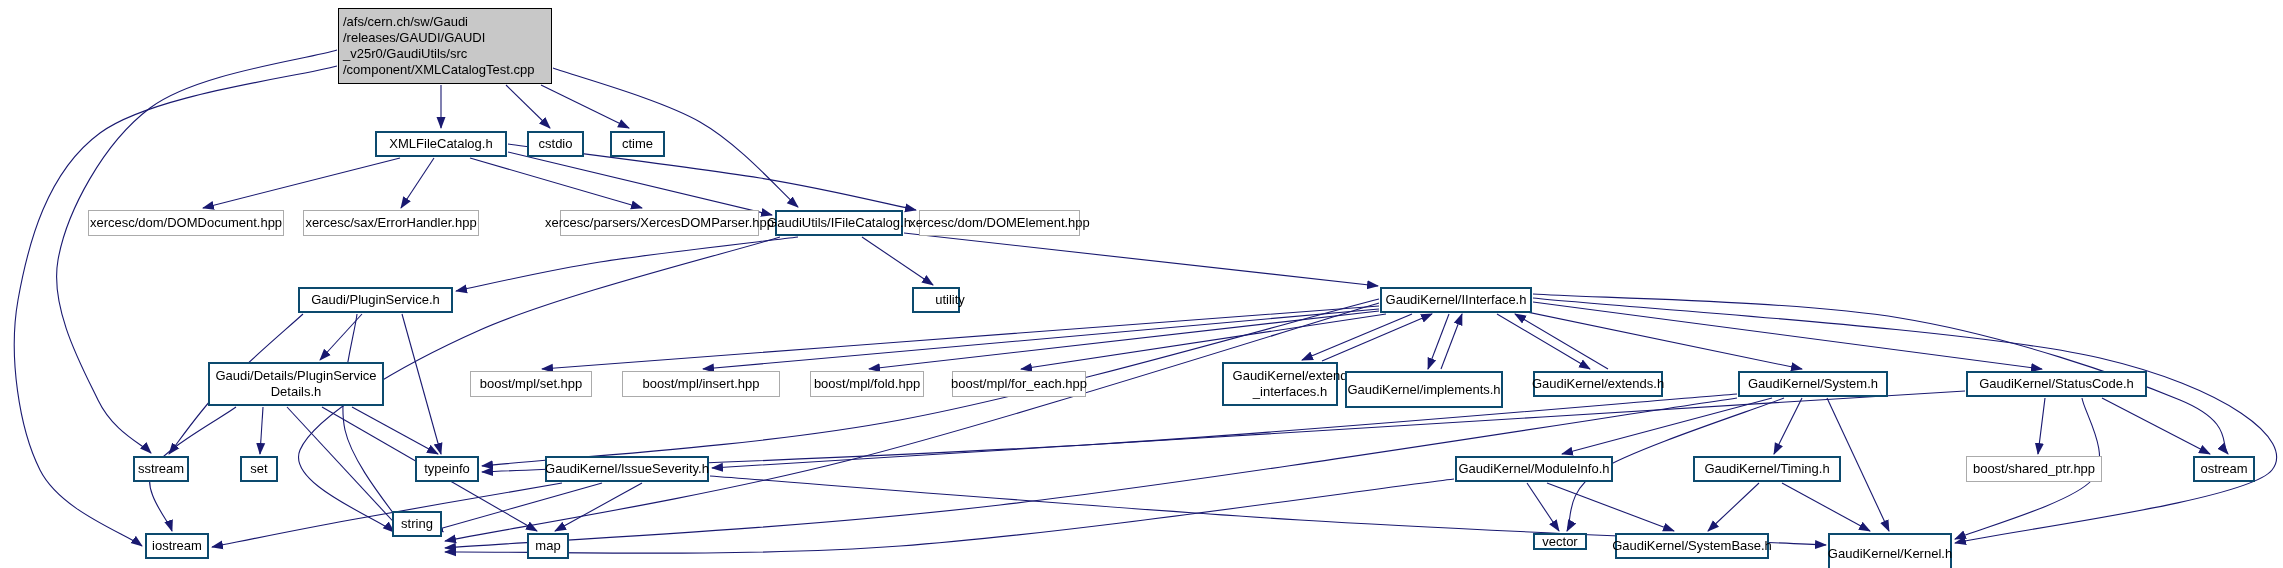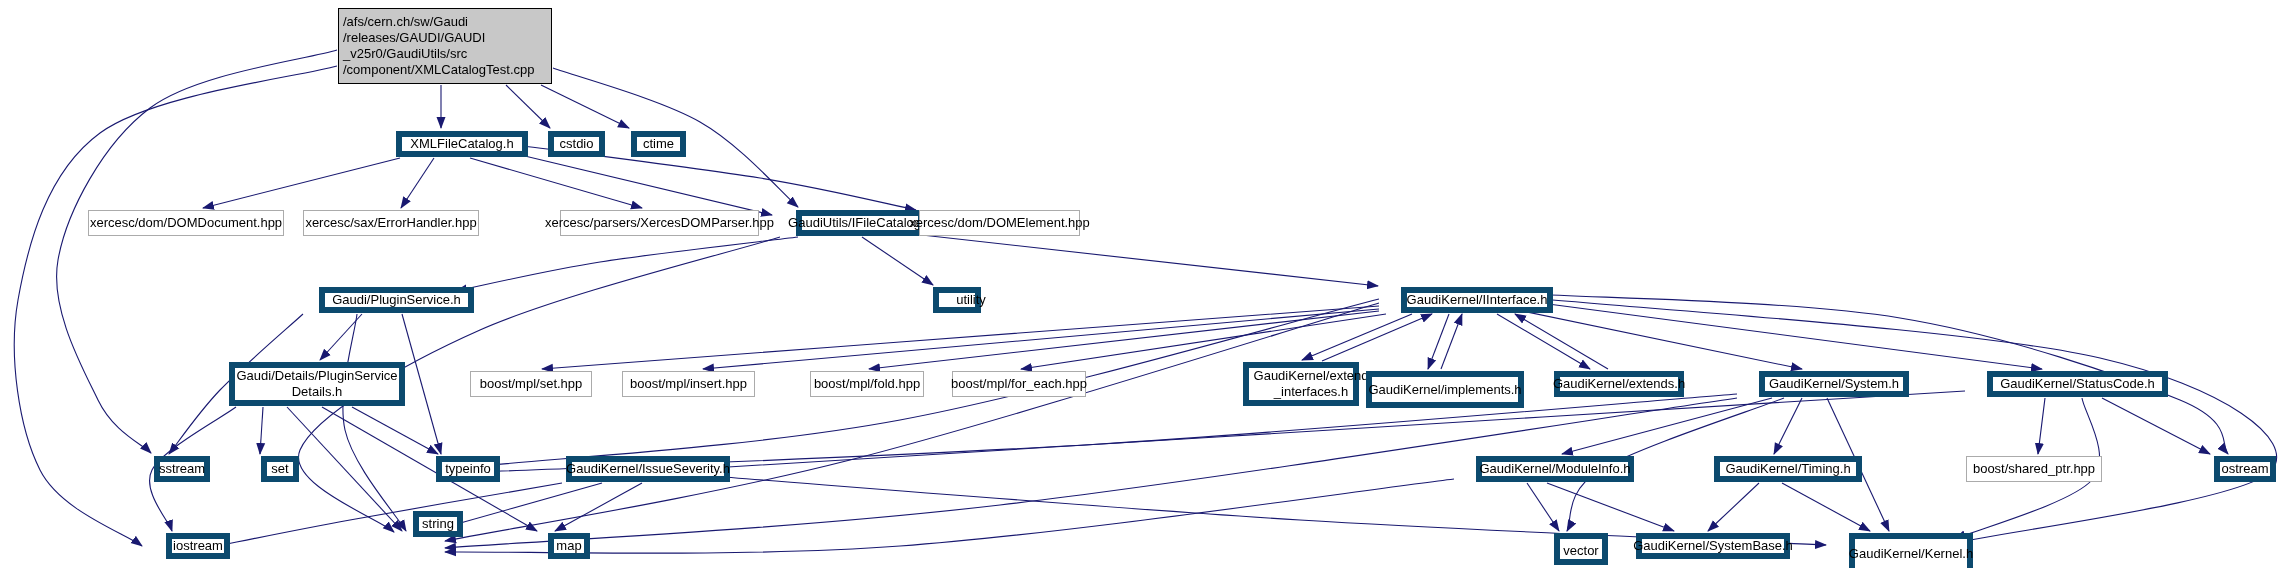--- a/index.html
+++ b/index.html
@@ -5,21 +5,21 @@
   html,body{margin:0;padding:0;background:#ffffff;}
   #canvas{position:relative;width:2283px;height:568px;background:#ffffff;overflow:hidden;
           font-family:"Liberation Sans","DejaVu Sans",sans-serif;}
   #edges{position:absolute;left:0;top:0;width:2283px;height:568px;}
   .node{position:absolute;box-sizing:border-box;background:#ffffff;border:1px solid #000000;
         display:flex;flex-direction:column;align-items:center;justify-content:center;
         font-size:13px;line-height:1.22;color:#000;white-space:nowrap;text-align:center;
         padding:0 4px;z-index:2;}
   .node.root{background:#c8c8c8;border:1px solid #000;align-items:flex-start;text-align:left;}
   .node.external{border:1px solid #ababab;}
-  .node.linked{border:6px solid #0c4a6e;margin-left:21px;}
+  .node.linked{border:2px solid #0c4a6e;}
   .nline{display:block;}
 </style>
 </head>
 <body>
 
 <div id="canvas">
   <svg id="edges" xmlns="http://www.w3.org/2000/svg">
     <defs>
       <marker id="arr" markerUnits="userSpaceOnUse" markerWidth="14" markerHeight="12" refX="11" refY="5" orient="auto">
         <path d="M0,0.5 L12,5 L0,9.5 z" fill="#191970"></path>
@@ -127,21 +127,21 @@
       <div class="node linked" style="left: 1380px; top: 287px; width: 152px; height: 26px;">
         <span class="nline">GaudiKernel/IInterface.h</span>
       </div>
       <div class="node linked" style="left: 208px; top: 362px; width: 176px; height: 44px;">
         <span class="nline">Gaudi/Details/PluginService</span>
         <span class="nline">Details.h</span>
       </div>
       <div class="node external" style="left: 470px; top: 371px; width: 122px; height: 26px;">
         <span class="nline">boost/mpl/set.hpp</span>
       </div>
-      <div class="node external" style="left: 622px; top: 371px; width: 133px; height: 26px;">
+      <div class="node external" style="left: 622px; top: 371px; width: 158px; height: 26px;">
         <span class="nline">boost/mpl/insert.hpp</span>
       </div>
       <div class="node external" style="left: 810px; top: 371px; width: 114px; height: 26px;">
         <span class="nline">boost/mpl/fold.hpp</span>
       </div>
       <div class="node external" style="left: 952px; top: 371px; width: 134px; height: 26px;">
         <span class="nline">boost/mpl/for_each.hpp</span>
       </div>
       <div class="node linked" style="left: 1222px; top: 362px; width: 116px; height: 44px; padding-left: 24px;">
         <span class="nline">GaudiKernel/extend</span>
@@ -185,21 +185,21 @@
       </div>
       <div class="node linked" style="left: 145px; top: 533px; width: 64px; height: 26px;">
         <span class="nline">iostream</span>
       </div>
       <div class="node linked" style="left: 392px; top: 511px; width: 50px; height: 26px;">
         <span class="nline">string</span>
       </div>
       <div class="node linked" style="left: 527px; top: 533px; width: 42px; height: 26px;">
         <span class="nline">map</span>
       </div>
-      <div class="node linked" style="left: 1533px; top: 533px; width: 54px; height: 32px; justify-content: flex-end;">
+      <div class="node linked" style="left: 1533px; top: 533px; width: 54px; height: 17px;">
         <span class="nline">vector</span>
       </div>
       <div class="node linked" style="left: 1615px; top: 533px; width: 154px; height: 26px;">
         <span class="nline">GaudiKernel/SystemBase.h</span>
       </div>
       <div class="node linked" style="left: 1828px; top: 533px; width: 124px; height: 42px;">
         <span class="nline">GaudiKernel/Kernel.h</span>
       </div>
     </div>
 </div>

